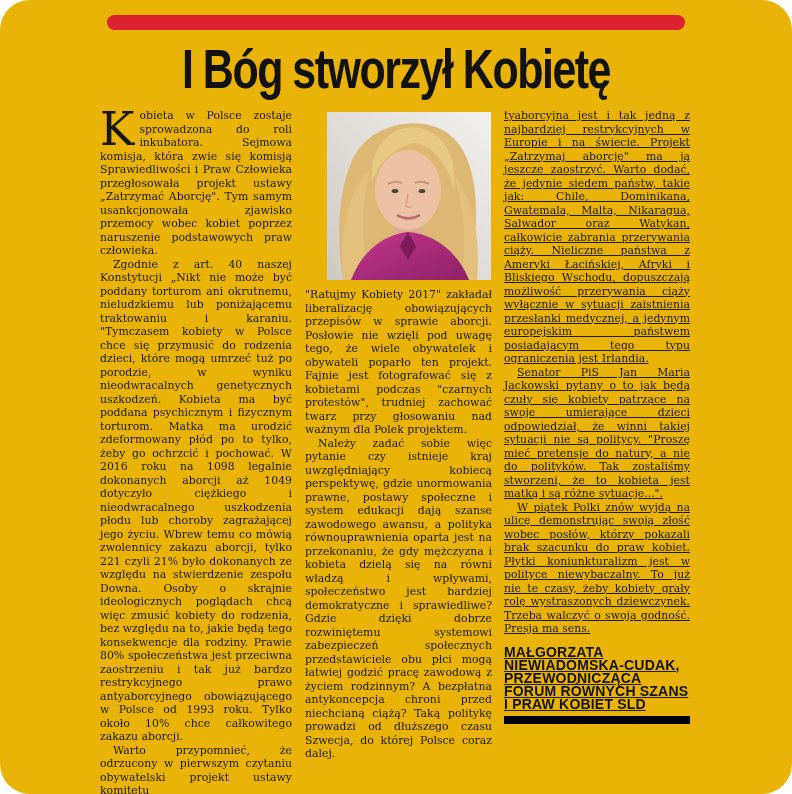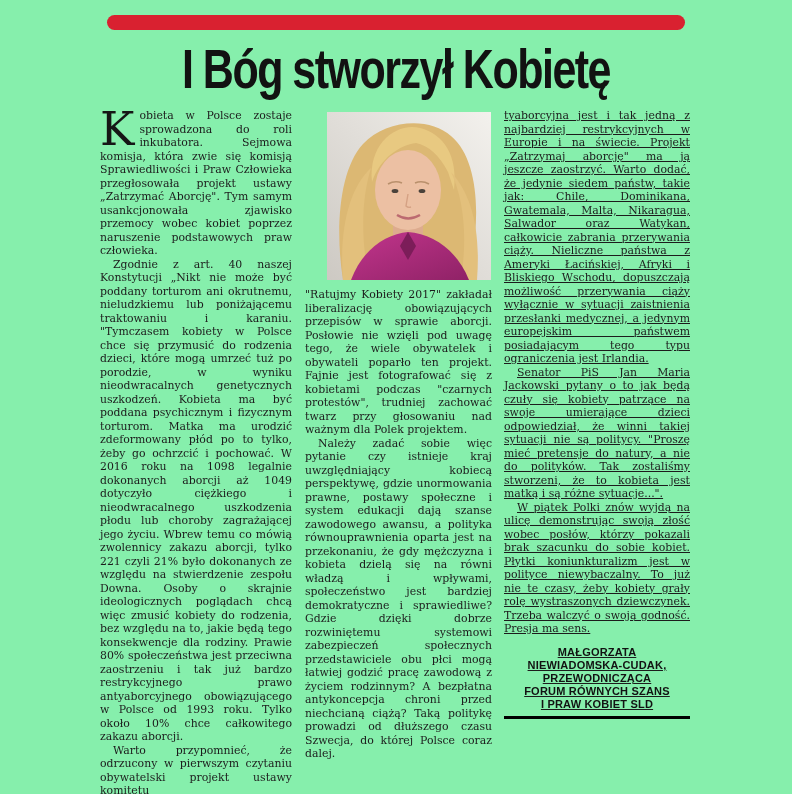--- a/index.html
+++ b/index.html
@@ -6,21 +6,22 @@
   html, body { width: 792px; height: 794px; }
   body {
     background: #ffffff;
     font-family: "DejaVu Serif", serif;
     position: relative;
     overflow: hidden;
   }
   .page {
     position: absolute;
     inset: 0;
-    background: #86efac;
+    background: #eab308;
+    border-radius: 30px;
   }
   .redbar {
     position: absolute;
     left: 107px;
     top: 15px;
     width: 578px;
     height: 15px;
     border-radius: 8px;
     background: #d92130;
   }
@@ -63,26 +64,26 @@
   .photo {
     display: block;
     width: 164px;
     height: 168px;
     margin: 3px 0 8px 22px;
   }
   .byline {
     margin-top: 10px;
     font-family: "Liberation Sans", sans-serif;
     font-weight: bold;
-    font-size: 11px;
+    font-size: 14px;
     line-height: 13px;
     letter-spacing: 0.2px;
-    text-align: center;
+    text-align: left;
     color: #121212;
-    border-bottom: 3px solid #000000;
+    border-bottom: 8px solid #000000;
     padding-bottom: 5px;
   }
   .byline span { display: block; }
 </style>
 </head>
 <body>
 
 <div class="page">
 
   <div class="redbar"></div>
@@ -123,21 +124,21 @@
       <path d="M24,168 C36,136 60,122 81,120 C106,122 130,138 142,168 Z" fill="url(#blouseGrad)"></path>
       <path d="M81,120 L73,134 L81,148 L89,134 Z" fill="#7c1d59"></path>
     </svg>
     <p>"Ratujmy Kobiety 2017" zakładał liberalizację obowiązujących przepisów w sprawie aborcji. Posłowie nie wzięli pod uwagę tego, że wiele obywatelek i obywateli poparło ten projekt. Fajnie jest fotografować się z kobietami podczas "czarnych protestów", trudniej zachować twarz przy głosowaniu nad ważnym dla Polek projektem.</p>
     <p class="ind">Należy zadać sobie więc pytanie czy istnieje kraj uwzględniający kobiecą perspektywę, gdzie unormowania prawne, postawy społeczne i system edukacji dają szanse zawodowego awansu, a polityka równouprawnienia oparta jest na przekonaniu, że gdy mężczyzna i kobieta dzielą się na równi władzą i wpływami, społeczeństwo jest bardziej demokratyczne i sprawiedliwe? Gdzie dzięki dobrze rozwiniętemu systemowi zabezpieczeń społecznych przedstawiciele obu płci mogą łatwiej godzić pracę zawodową z życiem rodzinnym? A bezpłatna antykoncepcja chroni przed niechcianą ciążą? Taką politykę prowadzi od dłuższego czasu Szwecja, do której Polsce coraz dalej.</p>
   </div>
 
   <div class="col col3">
     <p>tyaborcyjna jest i tak jedną z najbardziej restrykcyjnych w Europie i na świecie. Projekt „Zatrzymaj aborcję" ma ją jeszcze zaostrzyć. Warto dodać, że jedynie siedem państw, takie jak: Chile, Dominikana, Gwatemala, Malta, Nikaragua, Salwador oraz Watykan, całkowicie zabrania przerywania ciąży. Nieliczne państwa z Ameryki Łacińskiej, Afryki i Bliskiego Wschodu, dopuszczają możliwość przerywania ciąży wyłącznie w sytuacji zaistnienia przesłanki medycznej, a jedynym europejskim państwem posiadającym tego typu ograniczenia jest Irlandia.</p>
     <p class="ind">Senator PiS Jan Maria Jackowski pytany o to jak będą czuły się kobiety patrzące na swoje umierające dzieci odpowiedział, że winni takiej sytuacji nie są politycy. "Proszę mieć pretensje do natury, a nie do polityków. Tak zostaliśmy stworzeni, że to kobieta jest matką i są różne sytuacje...".</p>
-    <p class="ind">W piątek Polki znów wyjdą na ulicę demonstrując swoją złość wobec posłów, którzy pokazali brak szacunku do sobie kobiet. Płytki koniunkturalizm jest w polityce niewybaczalny. To już nie te czasy, żeby kobiety grały rolę wystraszonych dziewczynek. Trzeba walczyć o swoją godność. Presja ma sens.</p>
+    <p class="ind">W piątek Polki znów wyjdą na ulicę demonstrując swoją złość wobec posłów, którzy pokazali brak szacunku do praw kobiet. Płytki koniunkturalizm jest w polityce niewybaczalny. To już nie te czasy, żeby kobiety grały rolę wystraszonych dziewczynek. Trzeba walczyć o swoją godność. Presja ma sens.</p>
     <div class="byline">
       <span>MAŁGORZATA</span>
       <span>NIEWIADOMSKA-CUDAK,</span>
       <span>PRZEWODNICZĄCA</span>
       <span>FORUM RÓWNYCH SZANS</span>
       <span>I PRAW KOBIET SLD</span>
     </div>
   </div>
 
 </div>

